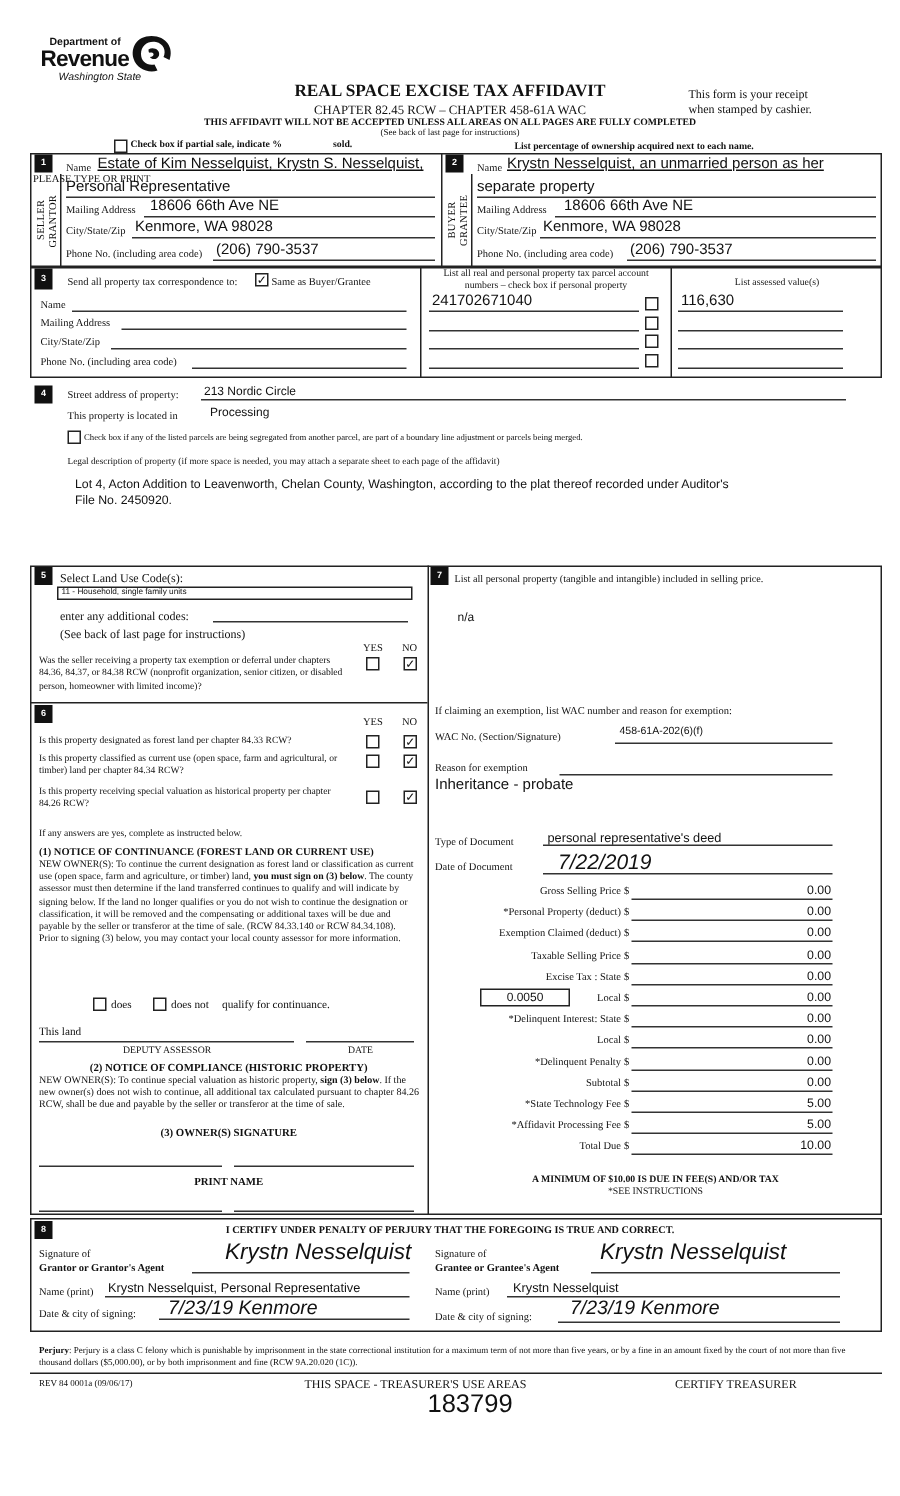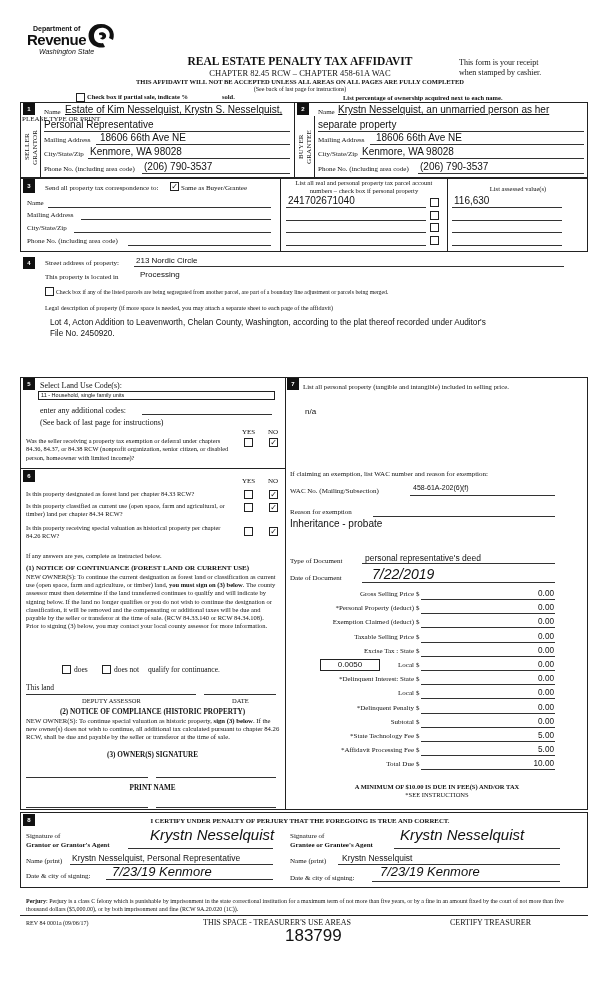--- a/index.html
+++ b/index.html
@@ -26,21 +26,21 @@
   <div class="abs sans" style="left:6px;top:3px;font-size:7px;font-weight:bold;">Department of</div>
   <div class="abs sans" style="left:0;top:9px;font-size:15px;font-weight:bold;letter-spacing:-0.5px;">Revenue</div>
   <div class="abs sans" style="left:12px;top:26px;font-size:7px;font-style:italic;">Washington State</div>
   <svg class="abs" style="left:58px;top:0;" width="32" height="28" viewBox="0 0 32 28">
     <path d="M16 2 C6 2 2 10 4 17 C6 24 14 27 20 25 L18 21 C13 22 9 19 9 14 C9 8 14 5 19 6 C24 7 26 12 24 16 L28 18 C31 10 26 2 16 2 Z" fill="#111"></path>
     <path d="M14 11 C17 9 22 11 21 15 C20 18 16 18 15 16 C18 16 18 13 16 13 C15 13 14 14 14 11 Z" fill="#111"></path>
   </svg>
 </div>
 
 <div class="lbl" style="left:22px;top:69px;font-size:7px;margin-top:46px;">PLEASE TYPE OR PRINT</div>
-<div class="abs bold center" style="left:150px;top:55px;width:300px;font-size:11.5px;">REAL ESTATE PENALTY TAX AFFIDAVIT</div>
+<div class="abs bold center" style="left:150px;top:55px;width:300px;font-size:11.5px;">REAL SPACE EXCISE TAX AFFIDAVIT</div>
 <div class="abs center" style="left:150px;top:68px;width:300px;font-size:8.5px;">CHAPTER 82.45 RCW – CHAPTER 458-61A WAC</div>
 <div class="lbl" style="left:459px;top:58px;font-size:8px;">This form is your receipt</div>
 <div class="lbl" style="left:459px;top:68px;font-size:8px;">when stamped by cashier.</div>
 <div class="abs bold center" style="left:60px;top:78px;width:480px;font-size:6.5px;">THIS AFFIDAVIT WILL NOT BE ACCEPTED UNLESS ALL AREAS ON ALL PAGES ARE FULLY COMPLETED</div>
 <div class="abs center" style="left:200px;top:86px;width:200px;font-size:6px;">(See back of last page for instructions)</div>
 
 <div class="chk" style="left:76px;top:93px;"></div>
 <div class="lbl bold" style="left:87px;top:93px;font-size:6.5px;">Check box if partial sale, indicate %</div>
 <div class="lbl bold" style="left:222px;top:93px;font-size:6.5px;">sold.</div>
 <div class="lbl bold" style="left:343px;top:94px;font-size:6.5px;">List percentage of ownership acquired next to each name.</div>
@@ -208,21 +208,21 @@
 <div class="uline" style="left:156px;top:777px;width:120px;"></div>
 <div class="abs bold center" style="left:20px;top:784px;width:265px;font-size:7.2px;">PRINT NAME</div>
 <div class="uline" style="left:26px;top:807px;width:122px;"></div>
 <div class="uline" style="left:156px;top:807px;width:120px;"></div>
 
 <div class="secnum" style="left:287px;top:378px;">7</div>
 <div class="abs" style="left:303px;top:381px;width:260px;font-size:6.8px;line-height:11px;text-indent:0;">List all  personal property (tangible and intangible) included in selling price.</div>
 <div class="fill" style="left:305px;top:407px;font-size:8px;">n/a</div>
 
 <div class="lbl" style="left:290px;top:470px;font-size:7px;">If claiming an exemption, list WAC number and reason for exemption:</div>
-<div class="lbl" style="left:290px;top:487px;font-size:7px;">WAC No. (Mailing/Subsection)</div>
+<div class="lbl" style="left:290px;top:487px;font-size:7px;">WAC No. (Section/Signature)</div>
 <div class="fill" style="left:413px;top:484px;font-size:7px;">458-61A-202(6)(f)</div>
 <div class="uline" style="left:410px;top:495px;width:145px;"></div>
 <div class="lbl" style="left:290px;top:508px;font-size:7px;">Reason for exemption</div>
 <div class="uline" style="left:373px;top:516px;width:182px;"></div>
 <div class="fill" style="left:290px;top:518px;font-size:10px;">Inheritance - probate</div>
 
 <div class="lbl" style="left:290px;top:557px;font-size:7px;">Type of Document</div>
 <div class="fill" style="left:365px;top:553px;font-size:8.5px;">personal representative's deed</div>
 <div class="uline" style="left:362px;top:563px;width:193px;"></div>
 <div class="lbl" style="left:290px;top:574px;font-size:7px;">Date of Document</div>

